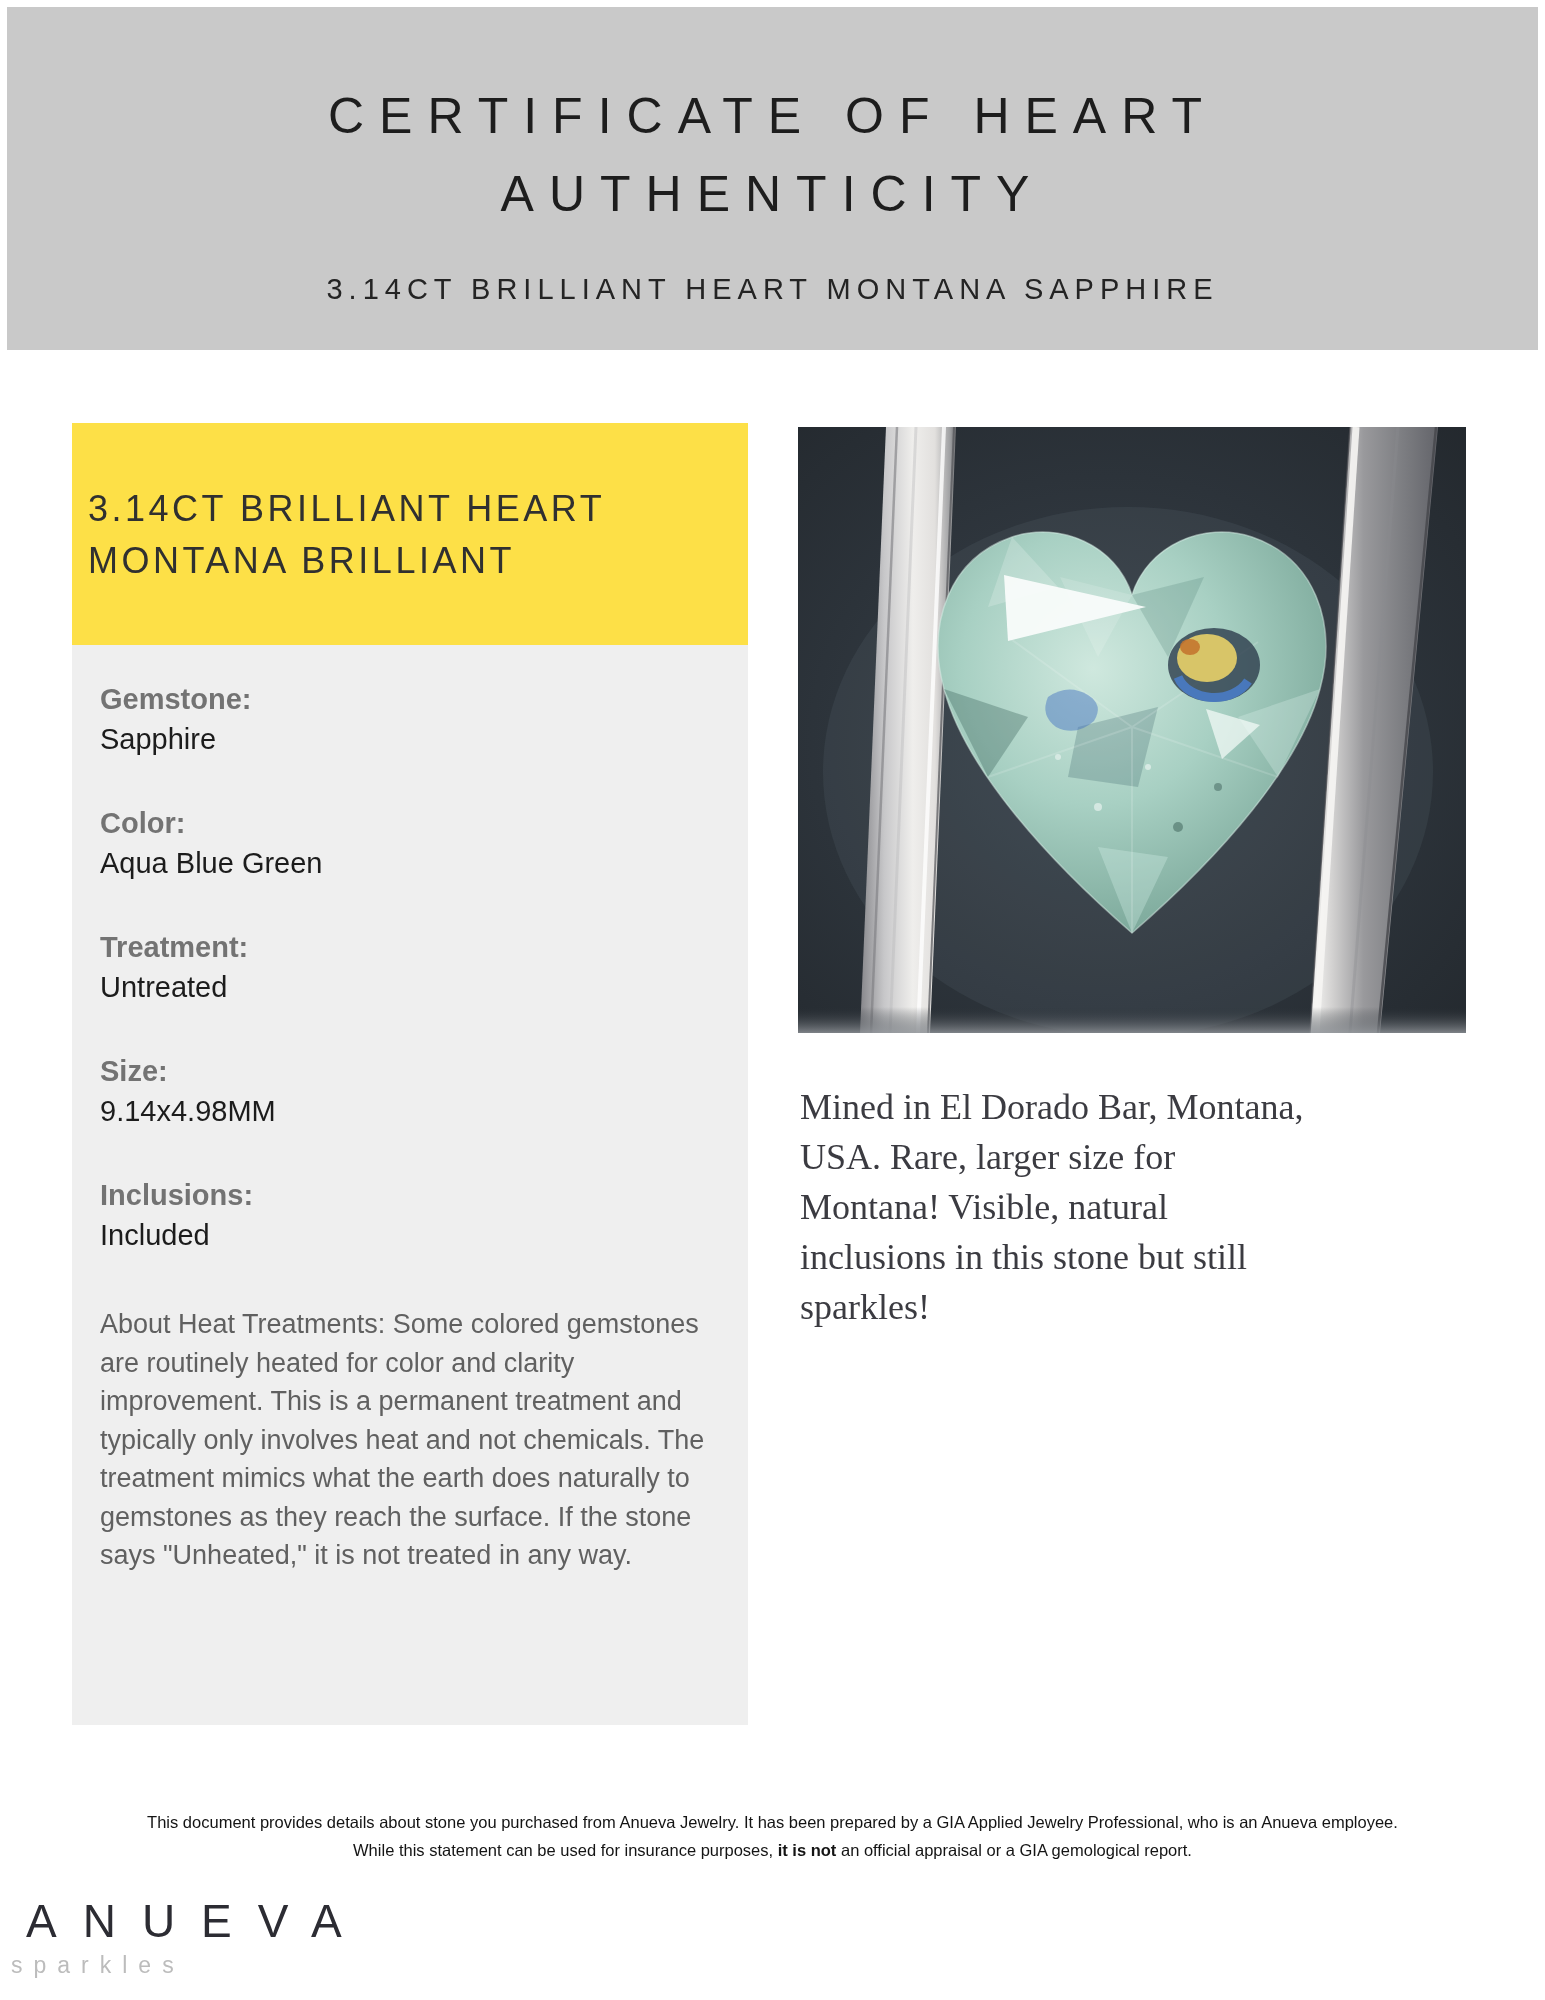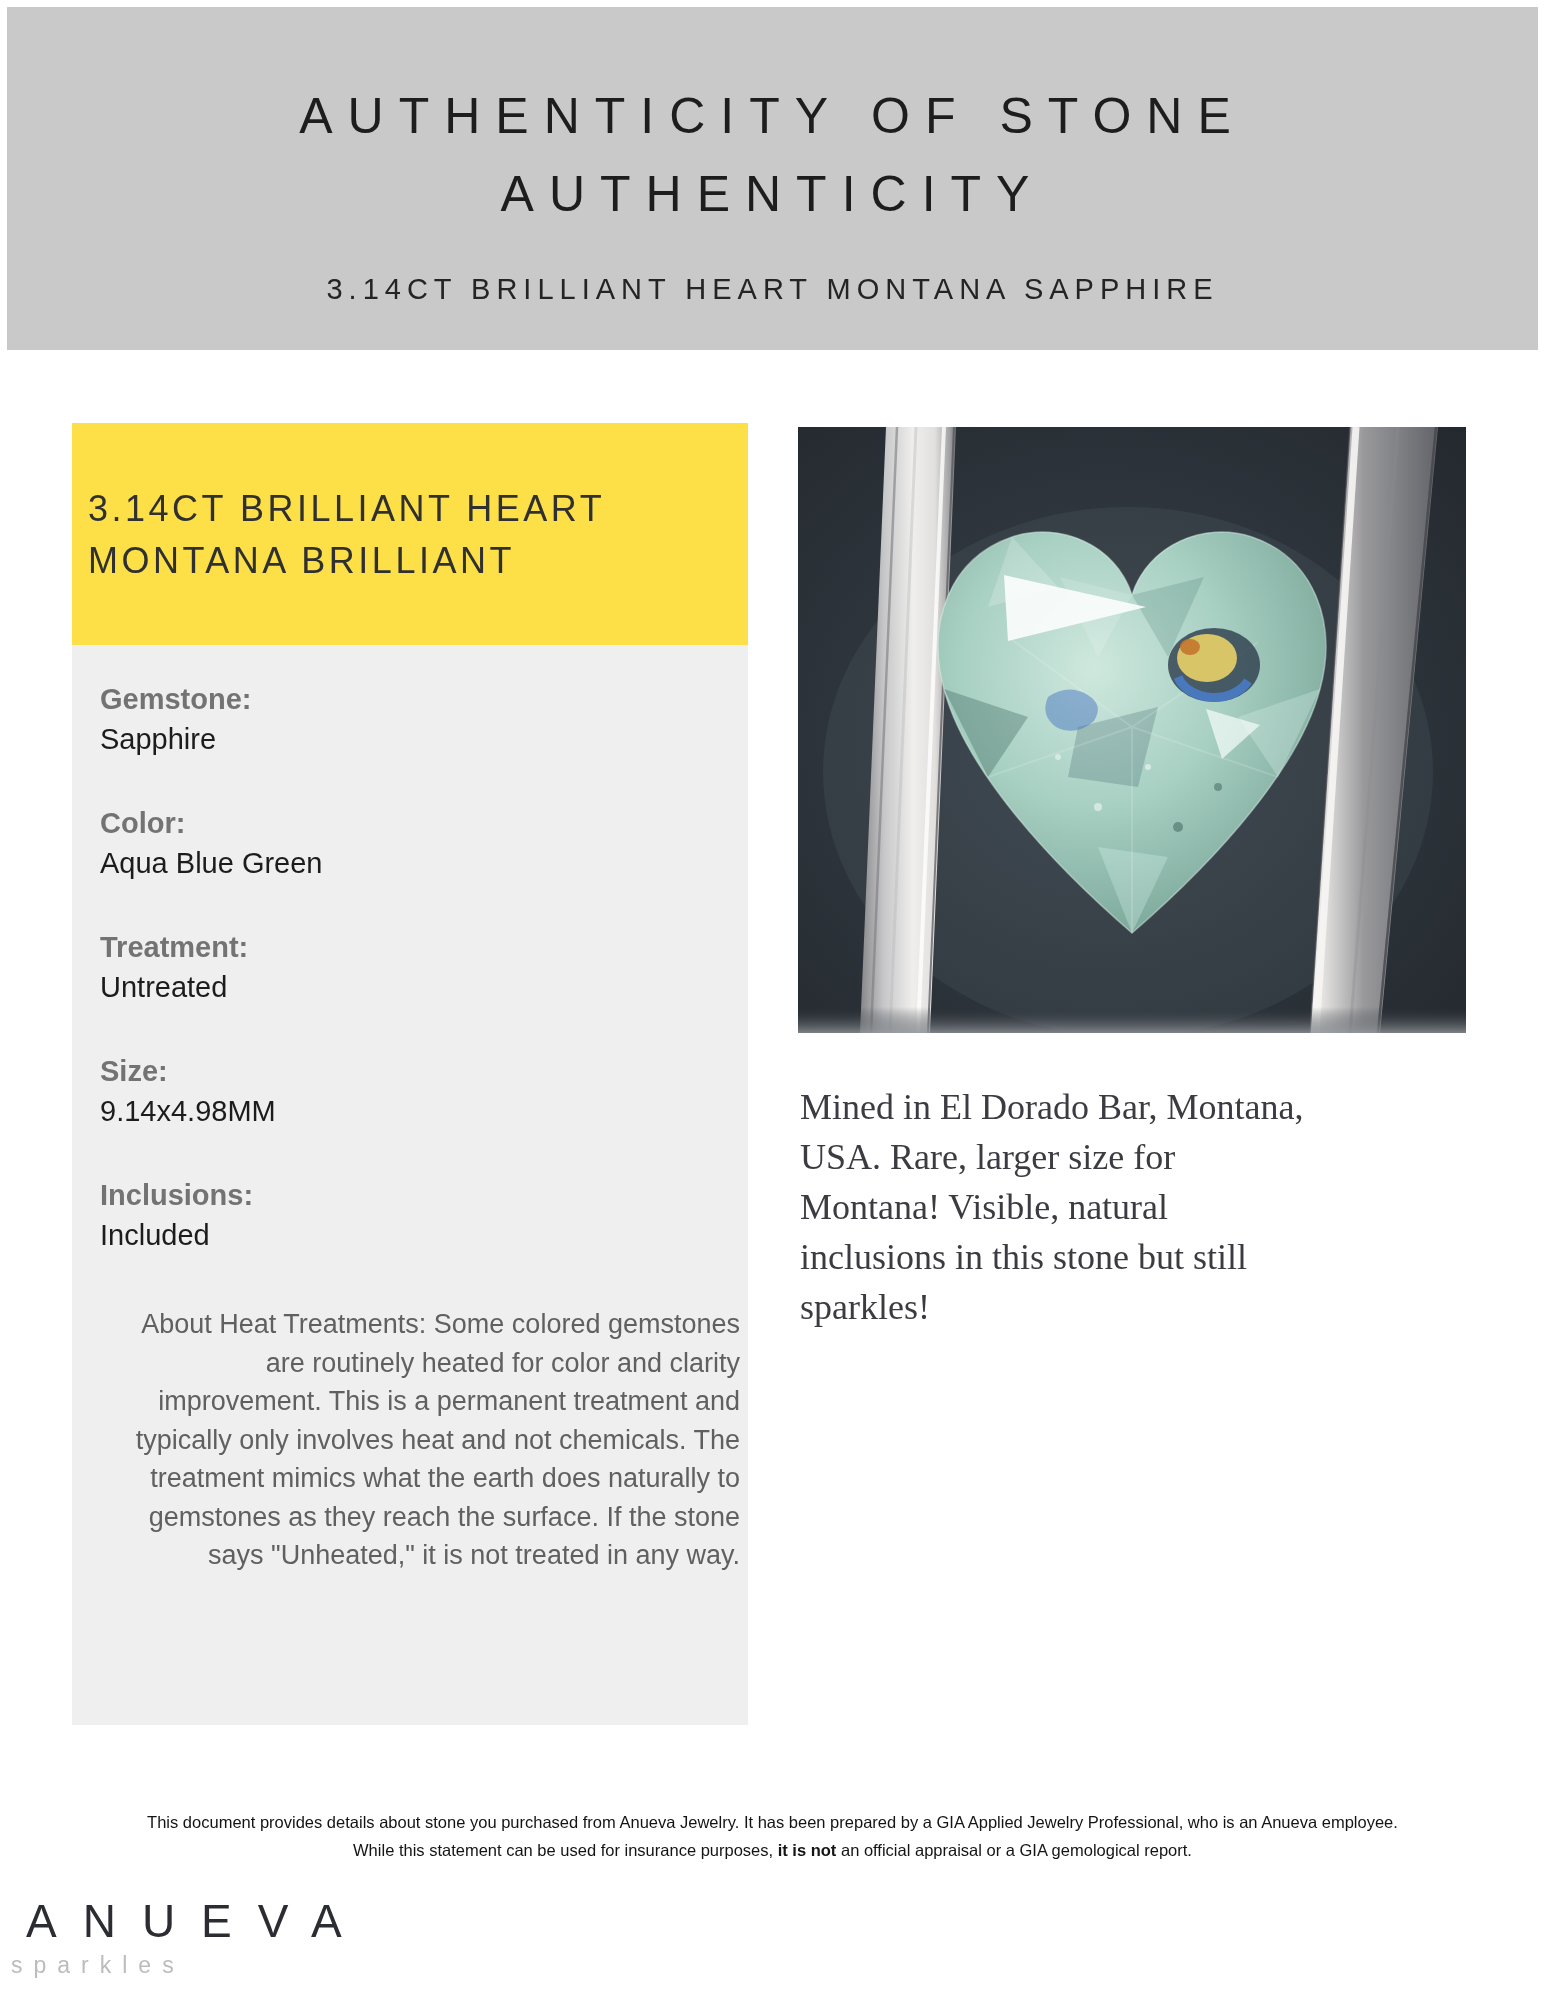--- a/index.html
+++ b/index.html
@@ -19,21 +19,21 @@
   .panel-header { position:absolute; left:72px; top:423px; width:676px; height:222px;
                   background:#fde047; padding:60px 20px 0 16px; }
   .panel-header h2 { font-size:36px; font-weight:400; color:#303030;
                      letter-spacing:3.5px; line-height:52px; }
   .panel-body { position:absolute; left:72px; top:645px; width:676px; height:1080px;
                 background:#efefef; padding:34px 8px 0 28px; }
   .field { margin-bottom:44px; }
   .field .label { font-size:29px; font-weight:700; color:#737373; line-height:40px; }
   .field .value { font-size:29px; font-weight:400; color:#1c1c1c; line-height:40px; }
   .about { margin-top:50px; width:640px; font-size:27px; color:#606060;
-           line-height:38.5px; font-weight:400;text-align:right; }
+           line-height:38.5px; font-weight:400; }
 
   
   .photo { position:absolute; left:798px; top:427px; width:668px; height:606px; }
   .photo svg { display:block; }
   .description { position:absolute; left:800px; top:1082px; width:660px;
                  font-size:36px; color:#3b3b41; line-height:50px;font-family:Liberation Serif, serif; }
 
   
   .disclaimer { position:absolute; left:0; top:1808px; width:1545px; text-align:center;
                 font-size:16.5px; color:#141414; line-height:28px; }
@@ -44,21 +44,21 @@
   .logo .tagline { display:block; margin-top:4px; font-size:23px; color:#bcbcbc;
                    letter-spacing:11px; margin-left:11px; }
 </style>
 </head>
 <body>
 
 <div class="page">
 
   <div class="banner">
     <h1>
-      <span>AUTHENTICITY OF STONE</span><br>
+      <span>CERTIFICATE OF HEART</span><br>
       <span>AUTHENTICITY</span>
     </h1>
     <div class="subtitle">3.14CT BRILLIANT HEART MONTANA SAPPHIRE</div>
   </div>
 
   <div class="panel-header">
     <h2>
       <span>3.14CT BRILLIANT HEART</span><br>
       <span>MONTANA BRILLIANT</span>
     </h2>

